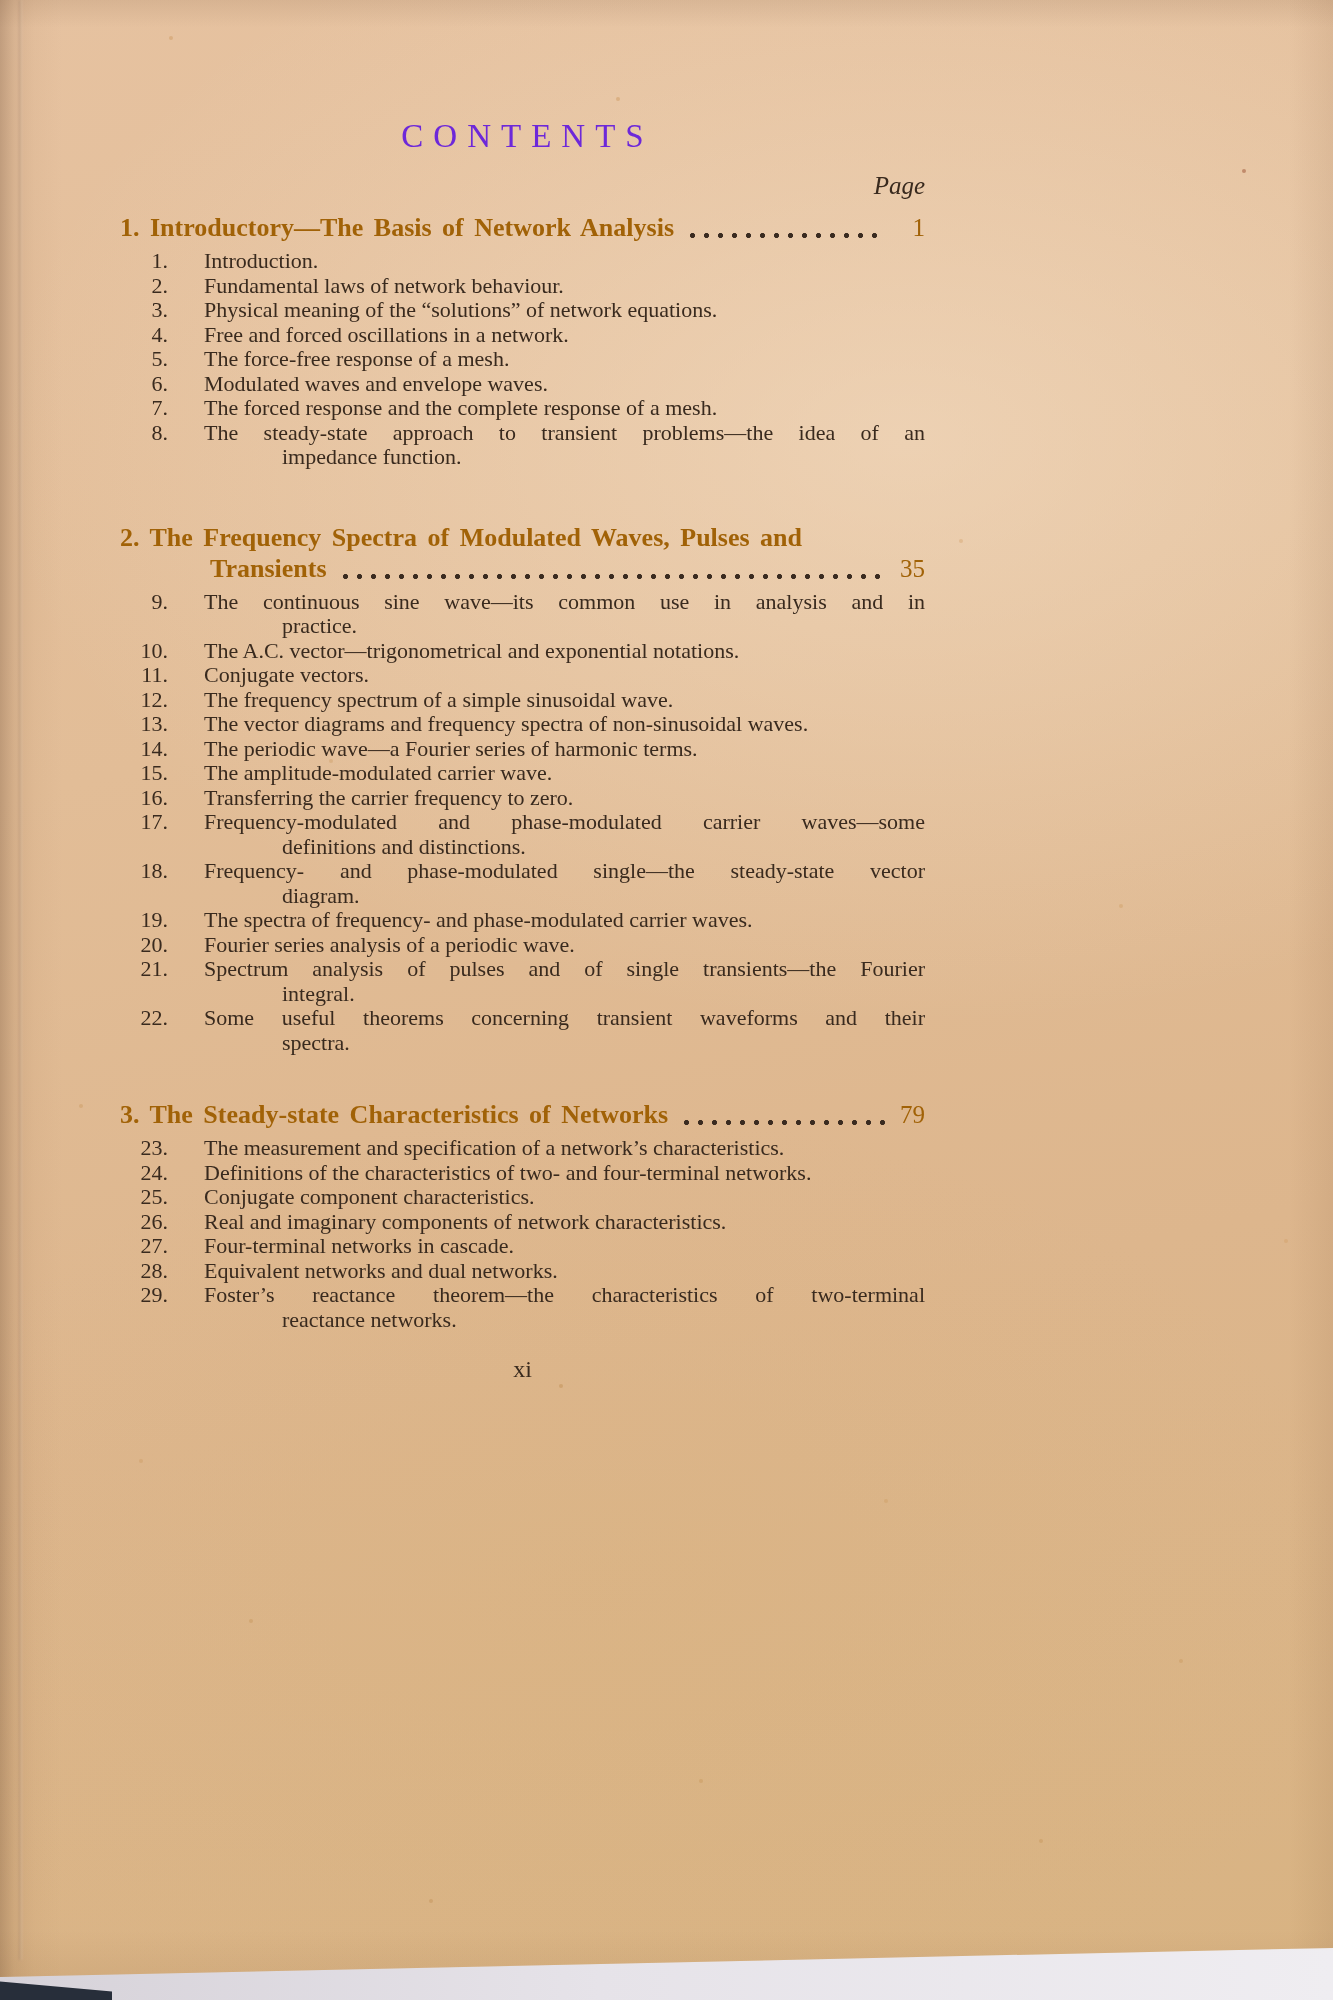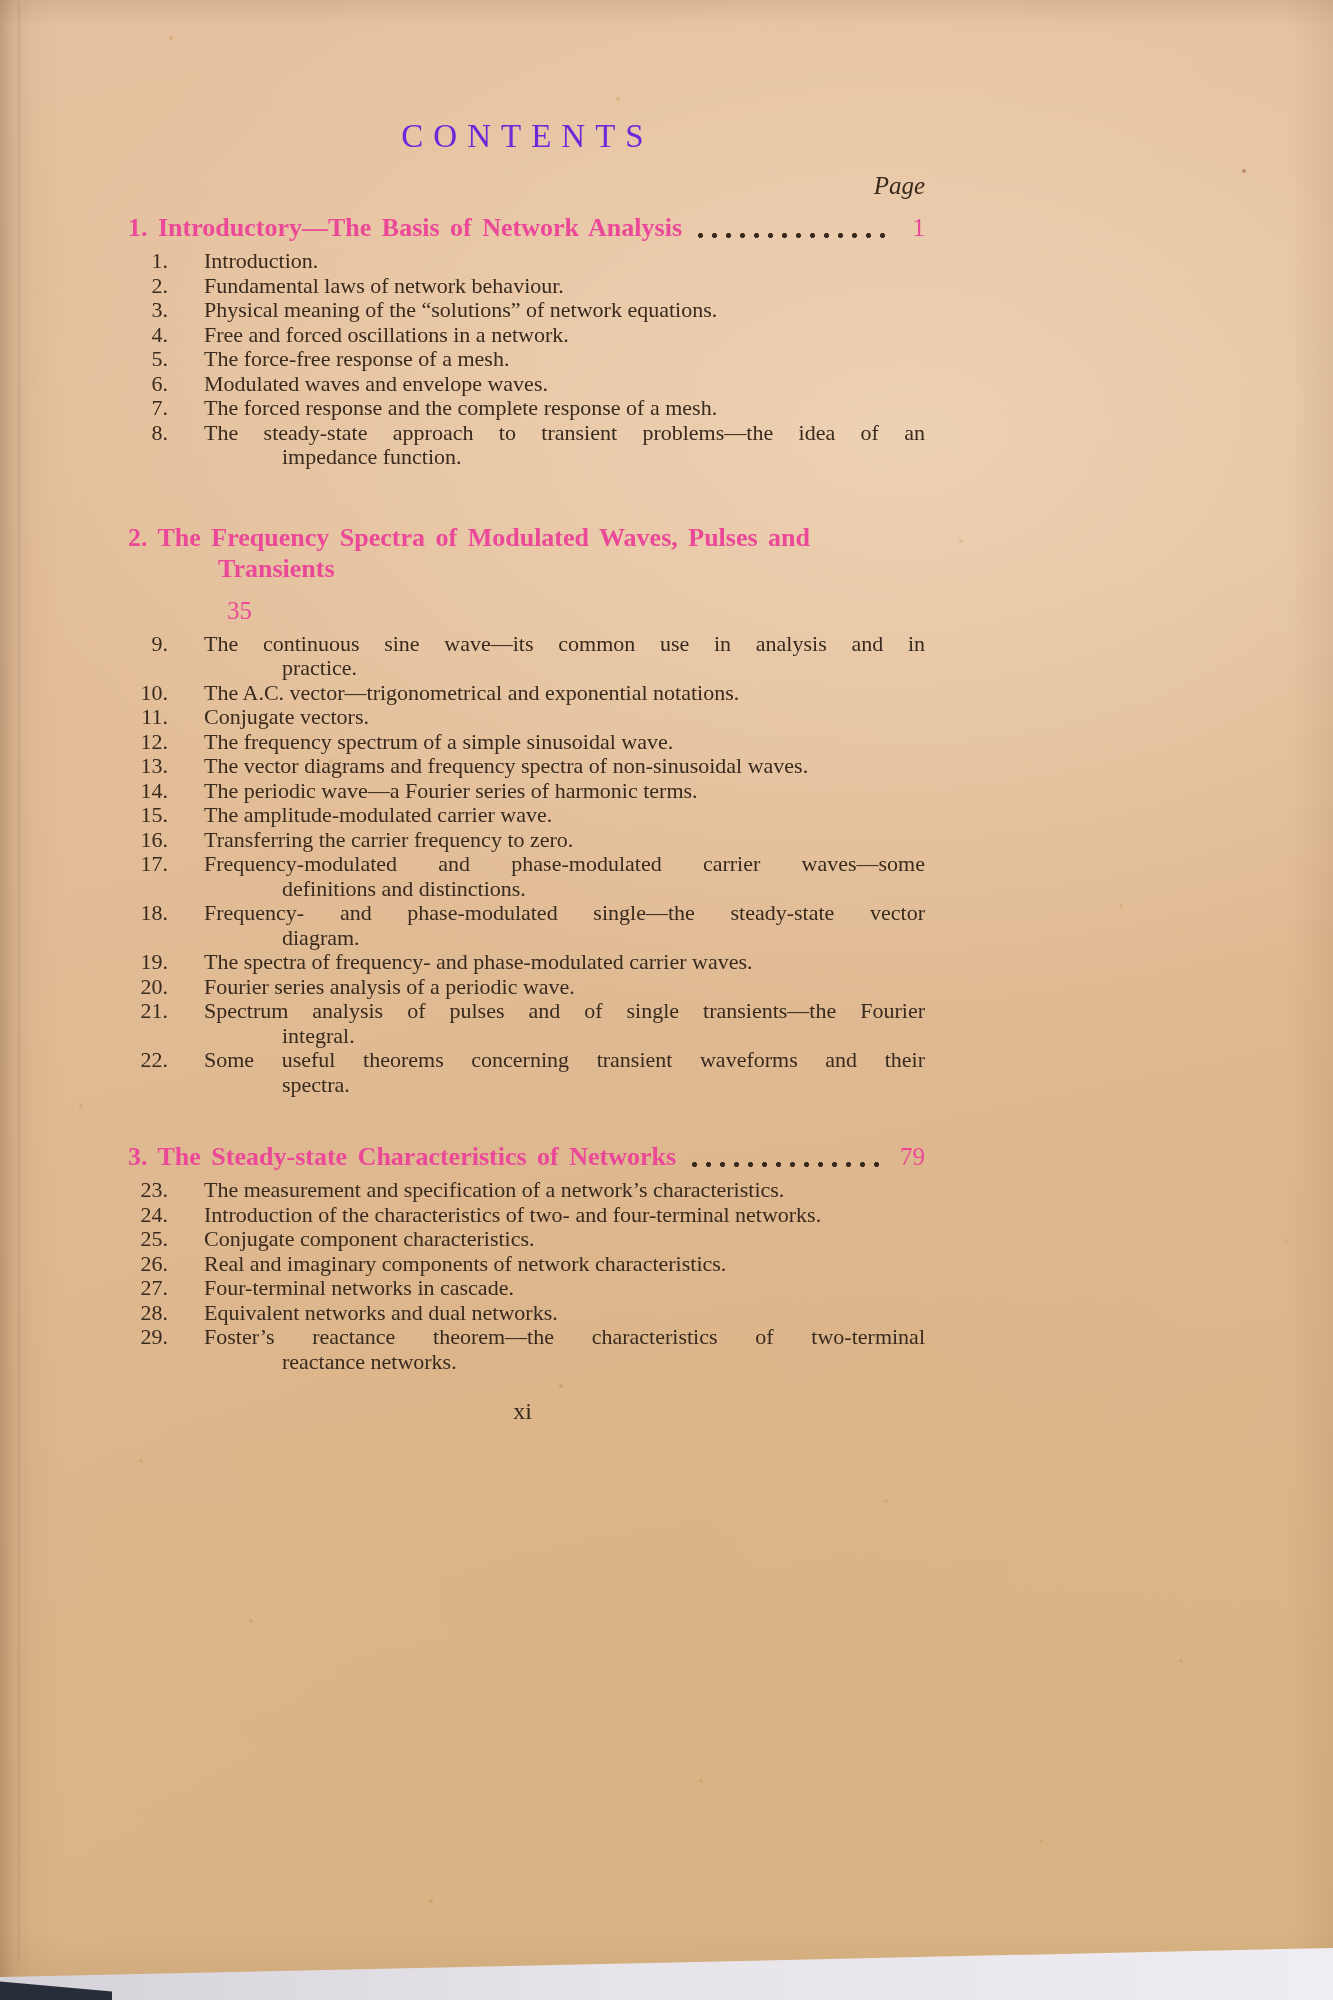--- a/index.html
+++ b/index.html
@@ -45,22 +45,22 @@
   .column{position:absolute;left:120px;top:116px;width:805px;z-index:2;}
   .contents-title{
     font-size:33px;font-weight:400;letter-spacing:10px;text-indent:10px;
     text-align:center;color:#6d28d9;margin:0 0 16px 0;line-height:40px;
   }
   .page-label{font-style:italic;font-size:25px;line-height:28px;text-align:right;margin-bottom:12px;}
   .chapter{margin:0;}
   .chapter.c2{margin-top:52px;}
   .chapter.c3{margin-top:44px;}
   .ch-head{margin-bottom:6px;}
-  .ch-line{display:flex;align-items:flex-start;font-weight:700;font-size:26px;line-height:31px;word-spacing:4px;white-space:nowrap;color:#ec4899;margin-left:8px;}
-  .ch-line.ch-cont{padding-left:90px;flex-direction:column;}
+  .ch-line{display:flex;align-items:flex-end;font-weight:700;font-size:26px;line-height:31px;word-spacing:4px;white-space:nowrap;color:#a16207;}
+  .ch-line.ch-cont{padding-left:90px;}
   .dots{
     flex:1 1 auto;height:7px;align-self:flex-end;margin:0 6px 4px 16px;
     background-image:radial-gradient(circle at 2.5px 3.5px,#3a2b20 2.2px,rgba(0,0,0,0) 2.9px);
     background-size:14px 7px;background-repeat:repeat-x;
   }
   .ch-page{min-width:34px;text-align:right;font-weight:400;font-size:25px;}
   .section-label{font-style:italic;font-size:25px;line-height:30px;margin:3px 0 5px 0;}
   .item{display:flex;}
   .inum{flex:0 0 48px;text-align:right;margin-right:36px;font-size:22px;line-height:24.5px;}
   .itext{flex:1;min-width:0;font-size:22px;}
@@ -256,21 +256,21 @@
         <div class="items">
           <div class="item">
             <span class="inum">23.</span>
             <div class="itext">
               <div class="line s">The measurement and specification of a network’s characteristics.</div>
             </div>
           </div>
           <div class="item">
             <span class="inum">24.</span>
             <div class="itext">
-              <div class="line s">Introduction of the characteristics of two- and four-terminal networks.</div>
+              <div class="line s">Definitions of the characteristics of two- and four-terminal networks.</div>
             </div>
           </div>
           <div class="item">
             <span class="inum">25.</span>
             <div class="itext">
               <div class="line s">Conjugate component characteristics.</div>
             </div>
           </div>
           <div class="item">
             <span class="inum">26.</span>

